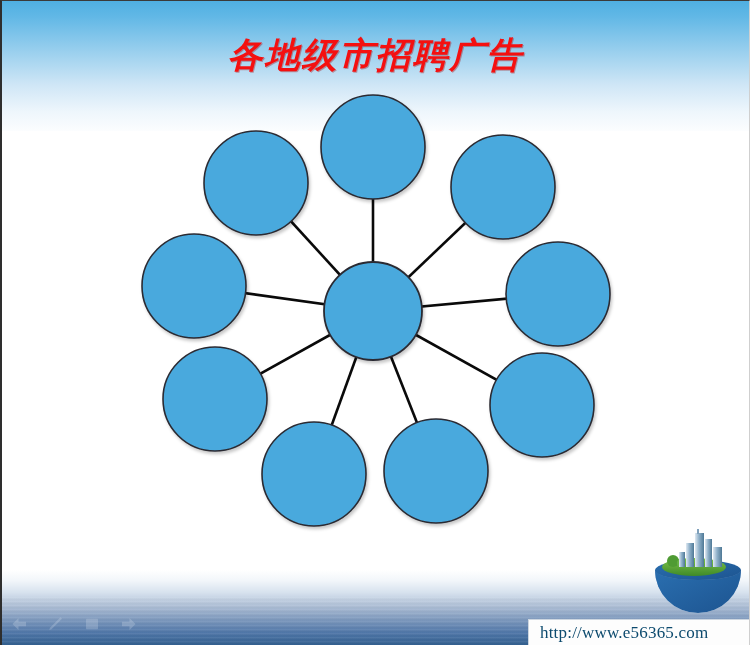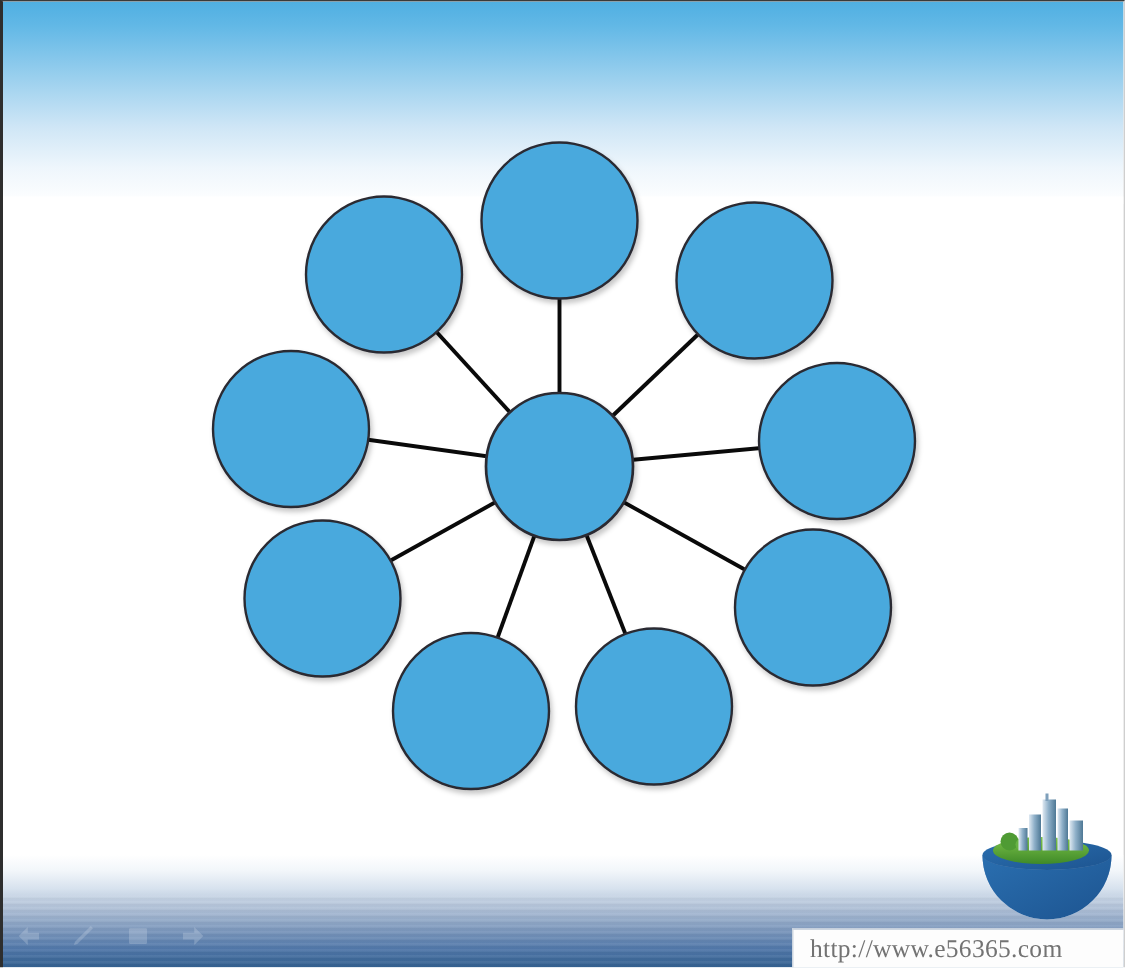--- a/index.html
+++ b/index.html
@@ -143,21 +143,21 @@
     background: #fdfdfd;
     border: 1px solid #cdd6e0;
     border-right: none;
     border-bottom: none;
     box-sizing: border-box;
     display: flex;
     align-items: center;
     padding-left: 11px;
   }
   .url-text {
-    color: #737373;
+    color: #0c4a6e;
     font-size: 17px;
     font-family: "Liberation Serif", "DejaVu Serif", serif;
     letter-spacing: 0.2px;
     white-space: nowrap;
   }
 </style>
 </head>
 <body>
 
 <div id="slide">
@@ -176,20 +176,21 @@
       <path d="M3 20 L6 19 L20 5 L18 3 L4 17 Z" fill="currentColor"></path>
     </svg>
     <svg class="wm" viewBox="0 0 24 24">
       <rect x="4" y="5" width="16" height="14" rx="1" fill="currentColor"></rect>
     </svg>
     <svg class="wm" viewBox="0 0 24 24">
       <path d="M14 4 L22 12 L14 20 L14 15 L4 15 L4 9 L14 9 Z" fill="currentColor"></path>
     </svg>
   </div>
 
+  <div class="title">各地级市招聘广告</div>
 
   <svg id="diagram" viewBox="0 0 750 645">
     <defs>
       <filter id="nodeShadow" x="-25%" y="-25%" width="160%" height="160%">
         <feDropShadow dx="1.5" dy="2.5" stdDeviation="1.8" flood-color="#000000" flood-opacity="0.22"></feDropShadow>
       </filter>
     </defs>
 
     <g>
       <line class="spoke" x1="371" y1="310" x2="371" y2="146"></line>

